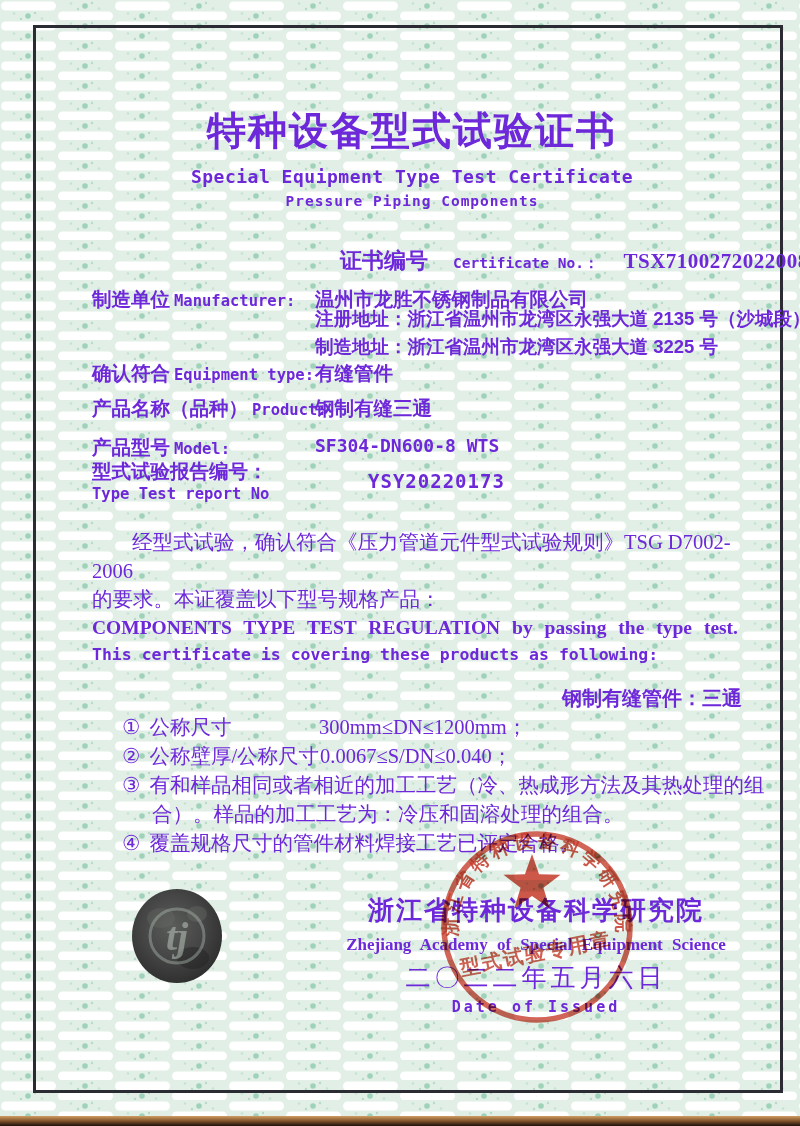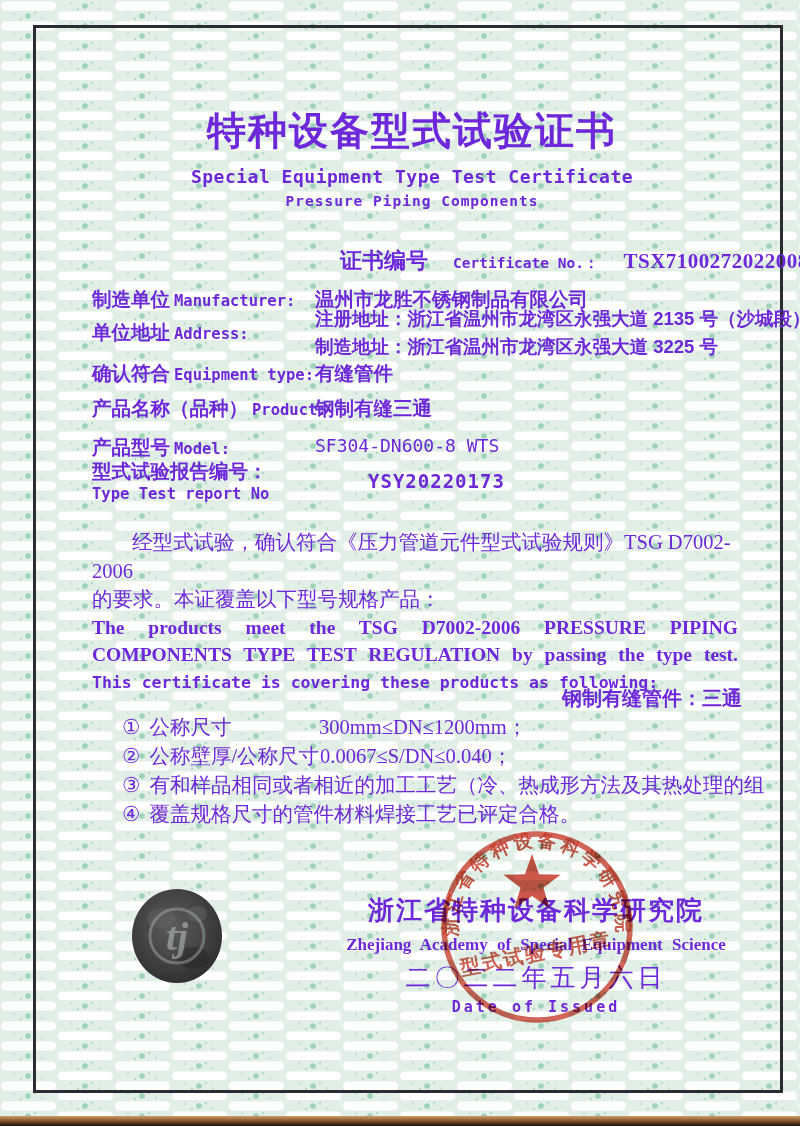--- a/index.html
+++ b/index.html
@@ -32,21 +32,21 @@
   
   .flabel,.fval{position:absolute;z-index:3;white-space:nowrap;}
   .flabel{left:92px;font-family:"Liberation Sans","DejaVu Sans",sans-serif;text-align:right;}
   .flabel .lcn{font-size:19.5px;font-weight:600;}
   .flabel .len{font-family:"DejaVu Sans Mono","Liberation Mono",monospace;font-size:15.5px;font-weight:600;margin-left:4px;}
   .fval{left:315px;font-family:"Liberation Sans","DejaVu Sans",sans-serif;font-size:19.5px;font-weight:600;}
   .lab-manufacturer{top:286px;} .val-manufacturer{top:286px;}
   .lab-address{top:319px;}      .val-address1{top:306px;font-size:18.5px;} .val-address2{top:334px;font-size:18.5px;}
   .lab-equipment{top:360px;}    .val-equipment{top:360px;}
   .lab-product{top:395px;}      .val-product{top:395px;}
-  .lab-model{top:434px;}        .val-model{top:435px;font-family:"DejaVu Sans Mono","Liberation Mono",monospace;font-size:18px;font-weight:400;}
+  .lab-model{top:434px;}        .val-model{top:435px;font-family:"DejaVu Sans Mono","Liberation Mono",monospace;font-size:18px;font-weight:700;}
   .lab-report1{top:458px;}      .lab-report2{top:485px;}
   .val-report{top:470px;left:368px;font-family:"DejaVu Sans Mono","Liberation Mono",monospace;font-size:19px;font-weight:700;letter-spacing:1px;}
   
   .stmt{position:absolute;left:92px;top:528px;width:646px;z-index:3;}
   .stmt p{margin:0;}
   .s-cn{font-size:20.5px;line-height:28.5px;font-weight:500;}
   .s-cn.indent{text-indent:40px;}
   .s-en-b{font-size:19.5px;line-height:27.5px;font-weight:700;text-align:justify;text-align-last:justify;}
   .s-en-m{font-family:"DejaVu Sans Mono","Liberation Mono",monospace;font-size:16.5px;line-height:28px;font-weight:600;}
   
@@ -105,23 +105,20 @@
     <span class="cn">证书编号</span>
     <span class="en">Certificate No.：</span>
     <span class="num">TSX71002720220081</span>
   </div>
 
   <div class="flabel lab-manufacturer">
     <span class="lcn">制造单位</span><span class="len">Manufacturer:</span>
   </div>
   <div class="fval val-manufacturer">温州市龙胜不锈钢制品有限公司</div>
 
-  <div class="flabel lab-address">
-    <span class="lcn">单位地址</span><span class="len">Address:</span>
-  </div>
   <div class="fval val-address1">注册地址：浙江省温州市龙湾区永强大道 2135 号（沙城段）</div>
   <div class="fval val-address2">制造地址：浙江省温州市龙湾区永强大道 3225 号</div>
 
   <div class="flabel lab-equipment">
     <span class="lcn">确认符合</span><span class="len">Equipment type:</span>
   </div>
   <div class="fval val-equipment">有缝管件</div>
 
   <div class="flabel lab-product">
     <span class="lcn">产品名称（品种）</span><span class="len">Product:</span>
@@ -137,38 +134,38 @@
     <span class="lcn">型式试验报告编号：</span>
   </div>
   <div class="flabel lab-report2">
     <span class="len" style="margin-left:0">Type Test report No</span>
   </div>
   <div class="fval val-report">YSY20220173</div>
 
   <div class="stmt">
     <p class="s-cn indent">经型式试验，确认符合《压力管道元件型式试验规则》TSG D7002-2006</p>
     <p class="s-cn">的要求。本证覆盖以下型号规格产品：</p>
-    <p class="s-en-b">The products meet the TSG D7002-2006 PRESSURE PIPING</p>
     <p class="s-en-b">COMPONENTS TYPE TEST REGULATION by passing the type test.</p>
     <p class="s-en-m">This certificate is covering these products as following:</p>
   </div>
 
   <div class="prods">
     <div class="p-head">钢制有缝管件：三通</div>
     <div class="p-item">
       <span class="mk">①</span><span>公称尺寸</span>
       <span class="pv pv1">300mm≤DN≤1200mm；</span>
     </div>
     <div class="p-item">
       <span class="mk">②</span><span>公称壁厚/公称尺寸</span>
       <span class="pv pv2">0.0067≤S/DN≤0.040；</span>
     </div>
     <div class="p-item">
       <span class="mk">③</span><span>有和样品相同或者相近的加工工艺（冷、热成形方法及其热处理的组</span>
     </div>
+    <div class="p-cont">合）。样品的加工工艺为：冷压和固溶处理的组合。</div>
     <div class="p-item">
       <span class="mk">④</span><span>覆盖规格尺寸的管件材料焊接工艺已评定合格。</span>
     </div>
   </div>
 
   <div class="holo">
     <svg width="92" height="96" viewBox="0 0 92 96">
       <defs>
         <radialGradient id="hg" cx="45%" cy="40%" r="65%">
           <stop offset="0%" stop-color="#5b5d5b"></stop>

